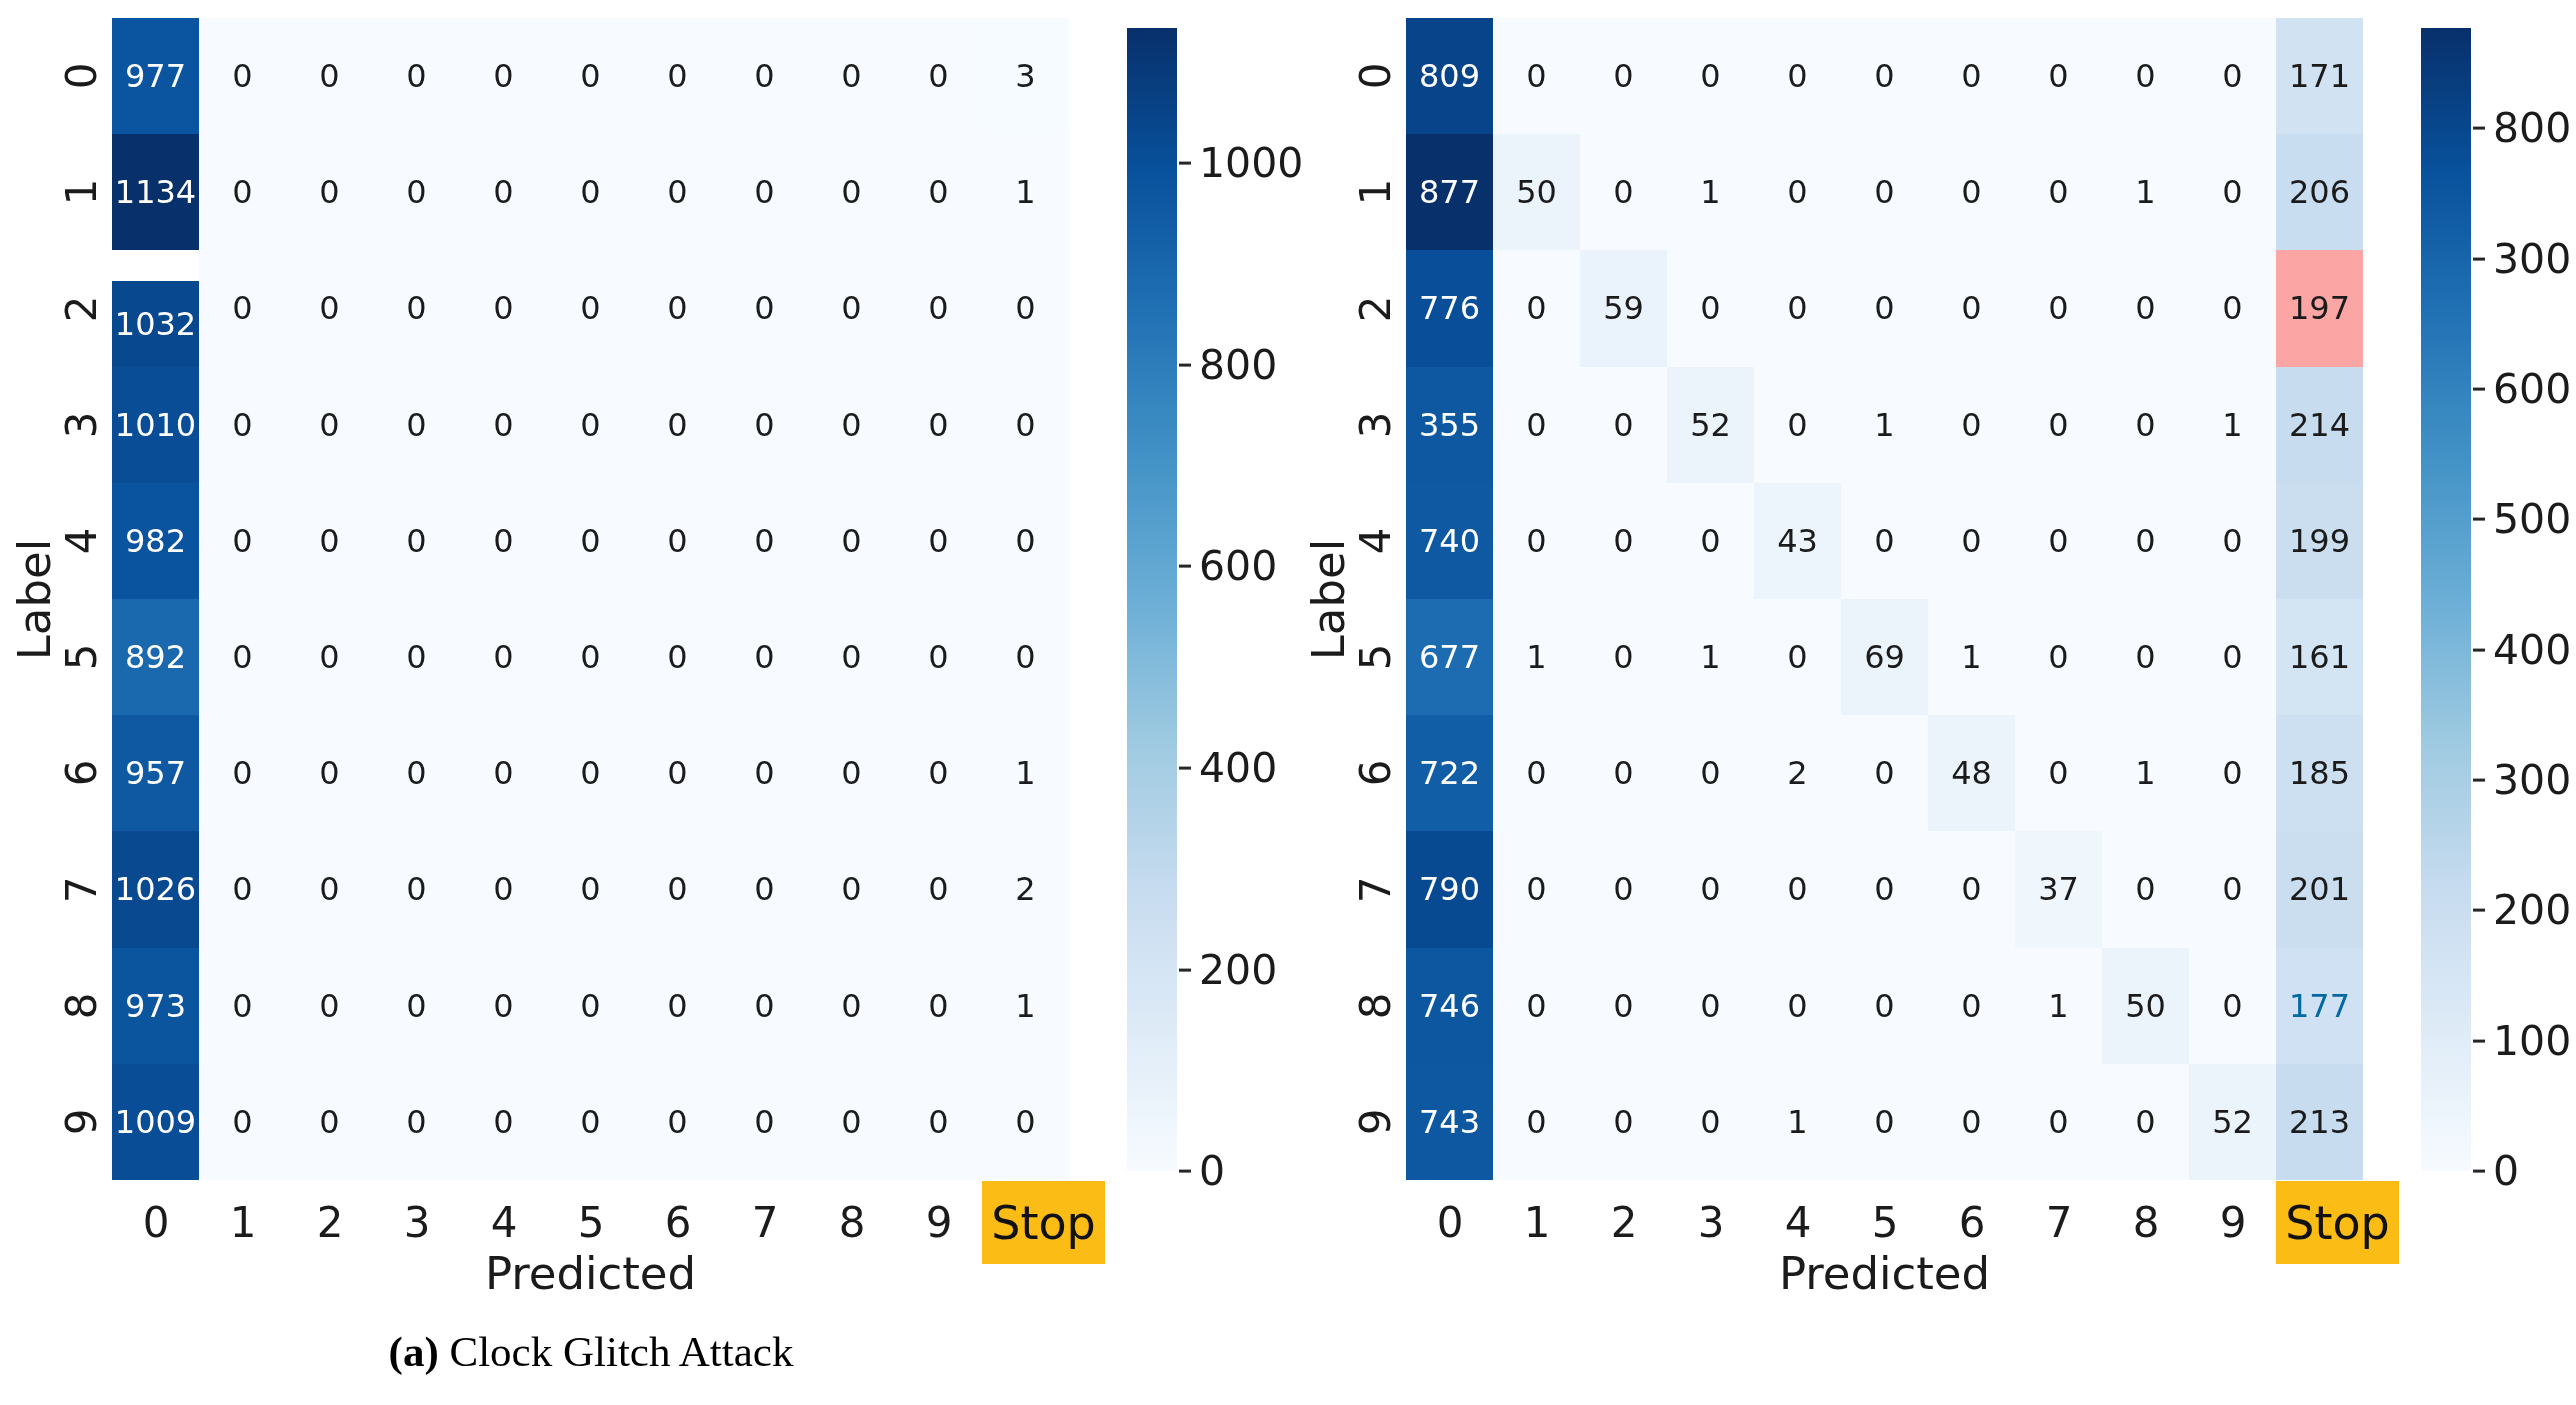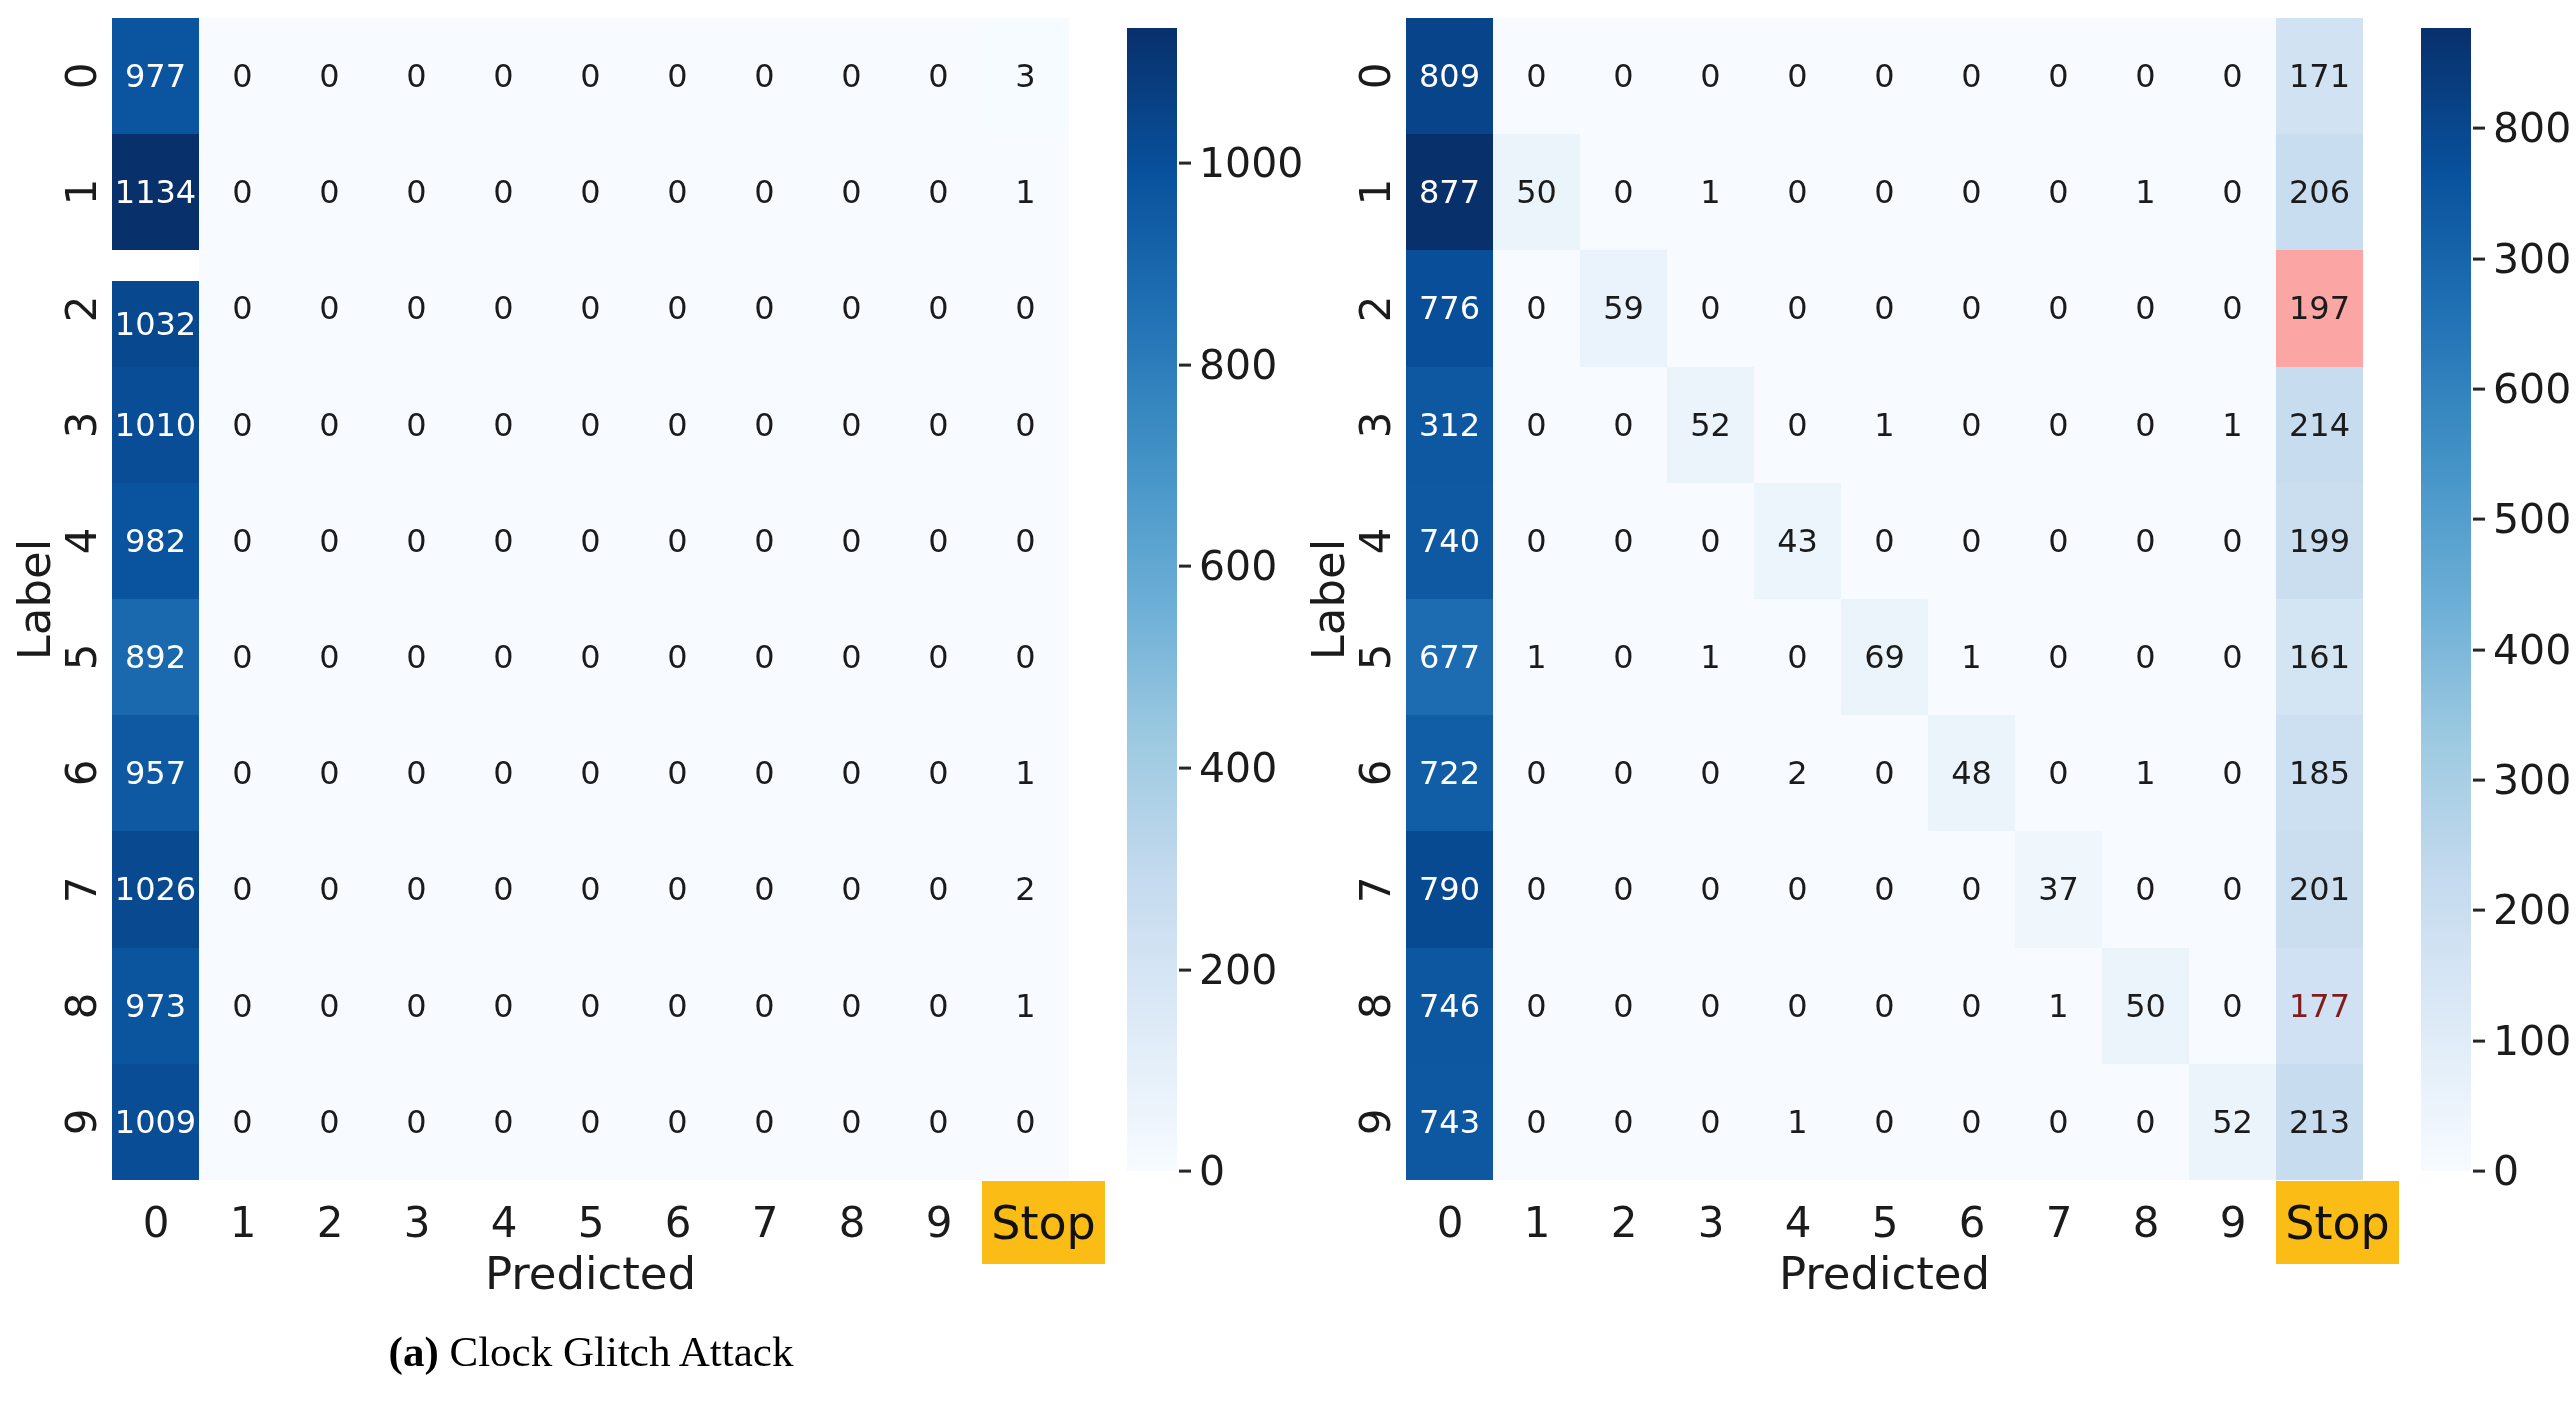--- a/index.html
+++ b/index.html
@@ -231,21 +231,21 @@
       <div class="cell" style="background: rgb(247, 251, 255); color: rgb(27, 27, 27);">0</div>
       <div class="cell" style="background: rgb(234, 242, 251); color: rgb(27, 27, 27);">59</div>
       <div class="cell" style="background: rgb(247, 251, 255); color: rgb(27, 27, 27);">0</div>
       <div class="cell" style="background: rgb(247, 251, 255); color: rgb(27, 27, 27);">0</div>
       <div class="cell" style="background: rgb(247, 251, 255); color: rgb(27, 27, 27);">0</div>
       <div class="cell" style="background: rgb(247, 251, 255); color: rgb(27, 27, 27);">0</div>
       <div class="cell" style="background: rgb(247, 251, 255); color: rgb(27, 27, 27);">0</div>
       <div class="cell" style="background: rgb(247, 251, 255); color: rgb(27, 27, 27);">0</div>
       <div class="cell" style="background: rgb(247, 251, 255); color: rgb(27, 27, 27);">0</div>
       <div class="cell" style="background: #fca5a5; color: rgb(27, 27, 27);">197</div>
-      <div class="cell" style="background: rgb(14, 88, 162); color: rgb(255, 255, 255);">312</div>
+      <div class="cell" style="background: rgb(14, 88, 162); color: rgb(255, 255, 255);">355</div>
       <div class="cell" style="background: rgb(247, 251, 255); color: rgb(27, 27, 27);">0</div>
       <div class="cell" style="background: rgb(247, 251, 255); color: rgb(27, 27, 27);">0</div>
       <div class="cell" style="background: rgb(235, 243, 251); color: rgb(27, 27, 27);">52</div>
       <div class="cell" style="background: rgb(247, 251, 255); color: rgb(27, 27, 27);">0</div>
       <div class="cell" style="background: rgb(247, 251, 255); color: rgb(27, 27, 27);">1</div>
       <div class="cell" style="background: rgb(247, 251, 255); color: rgb(27, 27, 27);">0</div>
       <div class="cell" style="background: rgb(247, 251, 255); color: rgb(27, 27, 27);">0</div>
       <div class="cell" style="background: rgb(247, 251, 255); color: rgb(27, 27, 27);">0</div>
       <div class="cell" style="background: rgb(247, 251, 255); color: rgb(27, 27, 27);">1</div>
       <div class="cell" style="background: rgb(199, 220, 239); color: rgb(27, 27, 27);">214</div>
@@ -296,21 +296,21 @@
       <div class="cell" style="background: rgb(13, 87, 161); color: rgb(255, 255, 255);">746</div>
       <div class="cell" style="background: rgb(247, 251, 255); color: rgb(27, 27, 27);">0</div>
       <div class="cell" style="background: rgb(247, 251, 255); color: rgb(27, 27, 27);">0</div>
       <div class="cell" style="background: rgb(247, 251, 255); color: rgb(27, 27, 27);">0</div>
       <div class="cell" style="background: rgb(247, 251, 255); color: rgb(27, 27, 27);">0</div>
       <div class="cell" style="background: rgb(247, 251, 255); color: rgb(27, 27, 27);">0</div>
       <div class="cell" style="background: rgb(247, 251, 255); color: rgb(27, 27, 27);">0</div>
       <div class="cell" style="background: rgb(247, 251, 255); color: rgb(27, 27, 27);">1</div>
       <div class="cell" style="background: rgb(236, 244, 251); color: rgb(27, 27, 27);">50</div>
       <div class="cell" style="background: rgb(247, 251, 255); color: rgb(27, 27, 27);">0</div>
-      <div class="cell" style="background: rgb(207, 225, 242); color: #7f1d1d;">177</div>
+      <div class="cell" style="background: rgb(207, 225, 242); color: #0369a1;">177</div>
       <div class="cell" style="background: rgb(14, 88, 162); color: rgb(255, 255, 255);">743</div>
       <div class="cell" style="background: rgb(247, 251, 255); color: rgb(27, 27, 27);">0</div>
       <div class="cell" style="background: rgb(247, 251, 255); color: rgb(27, 27, 27);">0</div>
       <div class="cell" style="background: rgb(247, 251, 255); color: rgb(27, 27, 27);">0</div>
       <div class="cell" style="background: rgb(247, 251, 255); color: rgb(27, 27, 27);">1</div>
       <div class="cell" style="background: rgb(247, 251, 255); color: rgb(27, 27, 27);">0</div>
       <div class="cell" style="background: rgb(247, 251, 255); color: rgb(27, 27, 27);">0</div>
       <div class="cell" style="background: rgb(247, 251, 255); color: rgb(27, 27, 27);">0</div>
       <div class="cell" style="background: rgb(247, 251, 255); color: rgb(27, 27, 27);">0</div>
       <div class="cell" style="background: rgb(235, 243, 251); color: rgb(27, 27, 27);">52</div>

